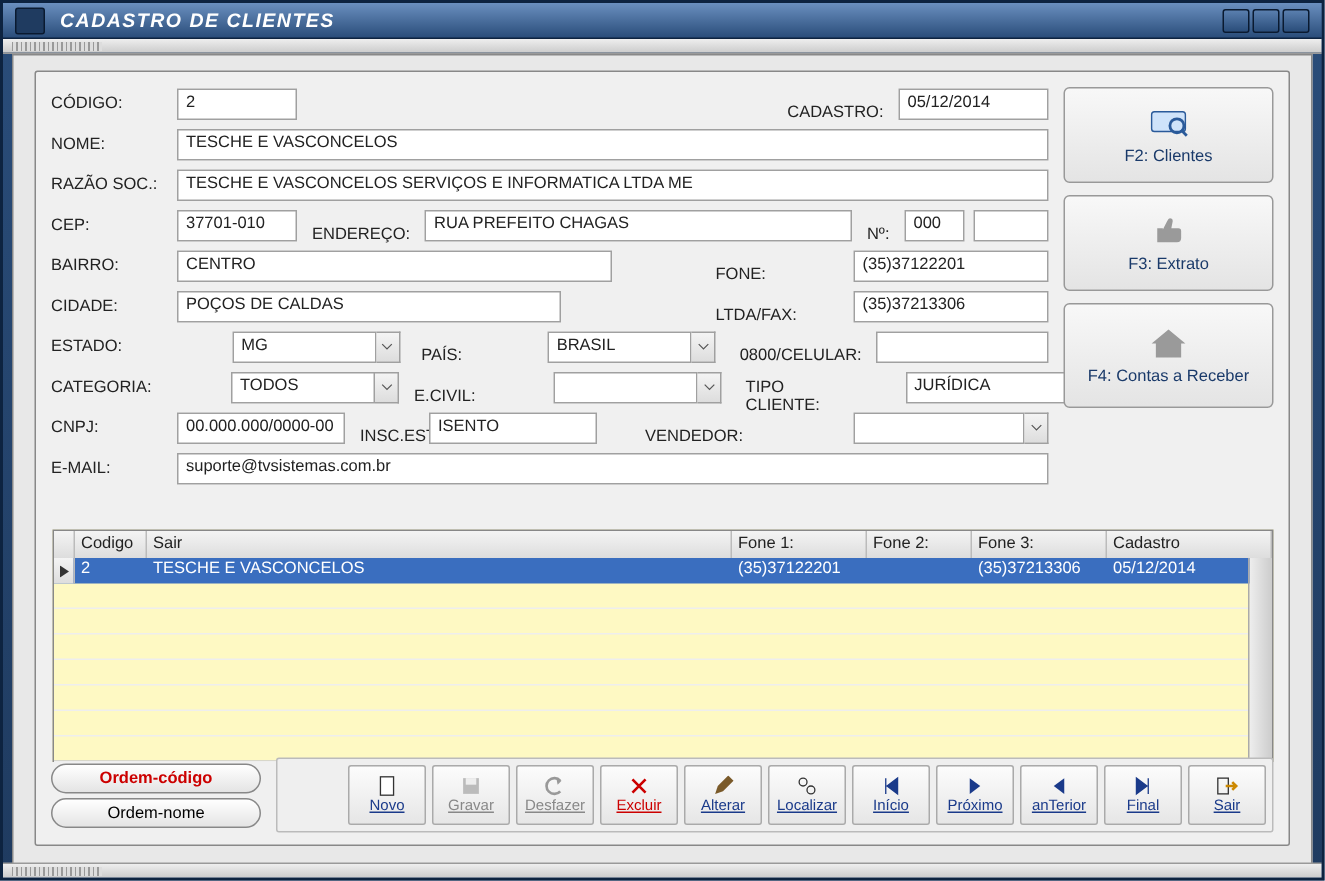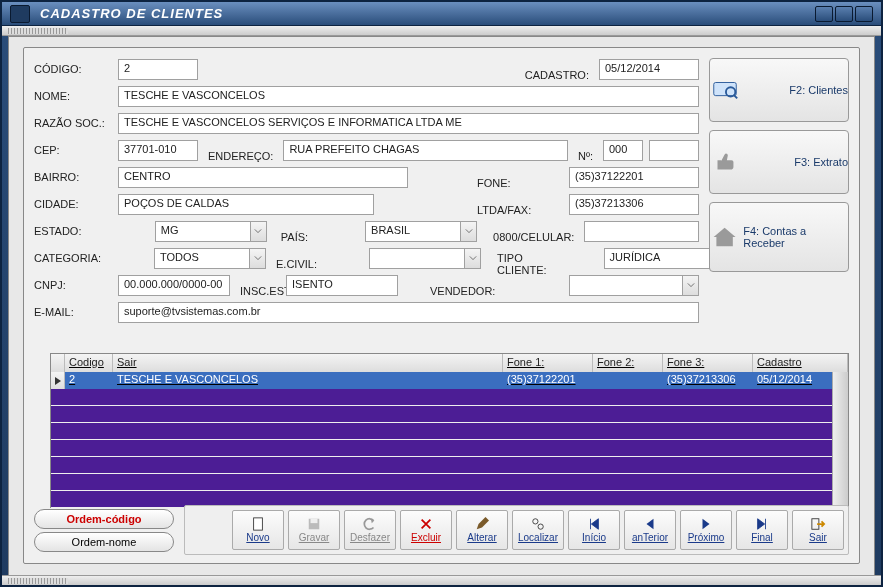--- a/index.html
+++ b/index.html
@@ -22,25 +22,25 @@
   .form { position: absolute; top: 10px; left: 10px; right: 160px; height: 290px; font-size: 11px; }
   .row { display: flex; align-items: center; margin-bottom: 5px; height: 22px; gap: 6px;}
   .lbl { width: 78px; color: #222; font-size: 11px;}
   .lbl.sm { width: auto; padding: 0 4px; margin-top: 12px;}
   .inp { height: 21px; background: #fff; border: 1px solid #a0a0a0; padding: 2px 5px; font-size: 11px; color: #222;}
   .combo { position: relative; display: inline-flex; margin-left: 47px; }
   .combo .arrow { width: 16px; height: 21px; background: linear-gradient(#f4f4f4,#ddd); border: 1px solid #a0a0a0; border-left:none; display:flex; align-items:center; justify-content:center;}
   .combo .arrow svg { width: 8px; height: 8px; }
   
   .side-buttons { position: absolute; top: 10px; right: 10px; width: 140px; display: flex; flex-direction: column; gap: 8px;}
-  .side-btn { height: 64px; background: linear-gradient(#f8f8f8,#e4e4e4); border: 1px solid #999; border-radius: 4px; display:flex; flex-direction:row; align-items:center; justify-content:space-between; font-size: 11px; color:#1a3a6a; gap:4px; cursor:pointer;}
+  .side-btn { height: 64px; background: linear-gradient(#f8f8f8,#e4e4e4); border: 1px solid #999; border-radius: 4px; display:flex; flex-direction:column; align-items:center; justify-content:center; font-size: 11px; color:#1a3a6a; gap:4px; cursor:pointer;}
   .side-btn.tall { height: 70px;}
   .side-btn svg { width: 30px; height: 24px; }
   
-  .grid { position: absolute; top: 305px; left: 26px; right: 10px; height: 155px; background:#4c1d95; border:1px solid #888;text-decoration:underline;}
+  .grid { position: absolute; top: 305px; left: 11px; right: 10px; height: 155px; background:#fef9c3; border:1px solid #888;}
   .grid-header { display:flex; height:18px; background: linear-gradient(#f4f4f4,#ddd); font-size:11px;}
   .gh { border-right:1px solid #bbb; padding:2px 4px; color:#222; }
   .grid-body { height: 137px; overflow:auto; position:relative;}
   .grid-row { display:flex; height:17px; font-size:11px;}
   .grid-row.selected { background:#3a6ebf; color:#fff;}
   .gc { border-right:1px solid transparent; padding:1px 4px; white-space:nowrap; overflow:hidden;}
   .grid-body .stripe{position:absolute;left:0;right:0;height:17px;border-bottom:1px solid #eee;}
   .row-marker{position:absolute;left:0;top:0;width:14px;height:17px;background:linear-gradient(#f4f4f4,#ddd);border-right:1px solid #bbb;display:flex;align-items:center;justify-content:center;}
   .row-marker svg{width:6px;height:8px;}
   .grid-scroll{position:absolute;right:0;top:18px;bottom:0;width:16px;background:linear-gradient(90deg,#eee,#ccc);border-left:1px solid #aaa;}
@@ -298,29 +298,29 @@
               <span class="u">Localizar</span>
             </div>
           <div class="nav-btn blue">
               <svg viewBox="0 0 16 16">
                 <path d="M4 2 v12 M13 2 L5 8 L13 14 Z" fill="#1a3a8a" stroke="#1a3a8a"></path>
               </svg>
               <span class="u">Início</span>
             </div>
           <div class="nav-btn blue">
               <svg viewBox="0 0 16 16">
+                <path d="M4 2 L12 8 L4 14 Z" fill="#1a3a8a"></path>
+              </svg>
+              <span class="u">Próximo</span>
+            </div>
+          <div class="nav-btn blue">
+              <svg viewBox="0 0 16 16">
                 <path d="M12 2 L4 8 L12 14 Z" fill="#1a3a8a"></path>
               </svg>
               <span class="u">anTerior</span>
-            </div>
-          <div class="nav-btn blue">
-              <svg viewBox="0 0 16 16">
-                <path d="M4 2 L12 8 L4 14 Z" fill="#1a3a8a"></path>
-              </svg>
-              <span class="u">Próximo</span>
             </div>
           <div class="nav-btn blue">
               <svg viewBox="0 0 16 16">
                 <path d="M3 2 L11 8 L3 14 Z M12 2 v12" fill="#1a3a8a" stroke="#1a3a8a"></path>
               </svg>
               <span class="u">Final</span>
             </div>
           <div class="nav-btn blue">
               <svg viewBox="0 0 16 16">
                 <rect x="1" y="2" width="8" height="12" fill="none" stroke="#333"></rect>

